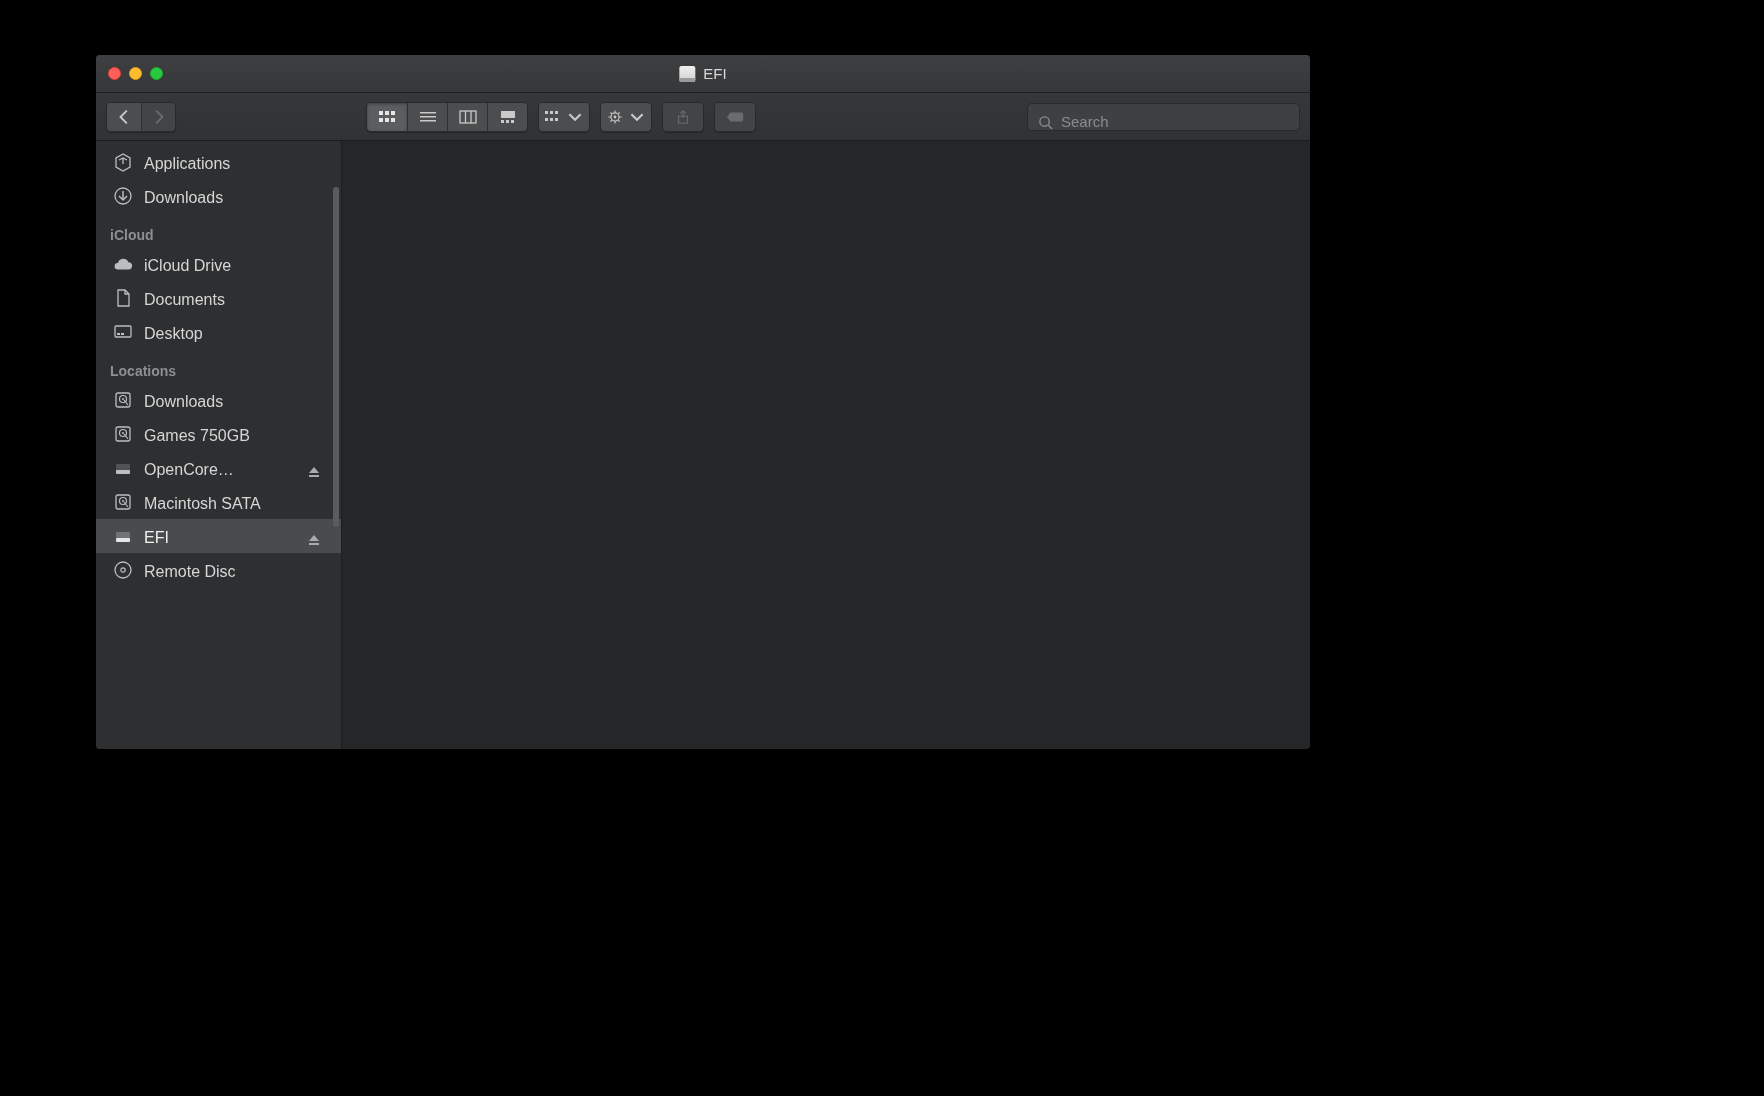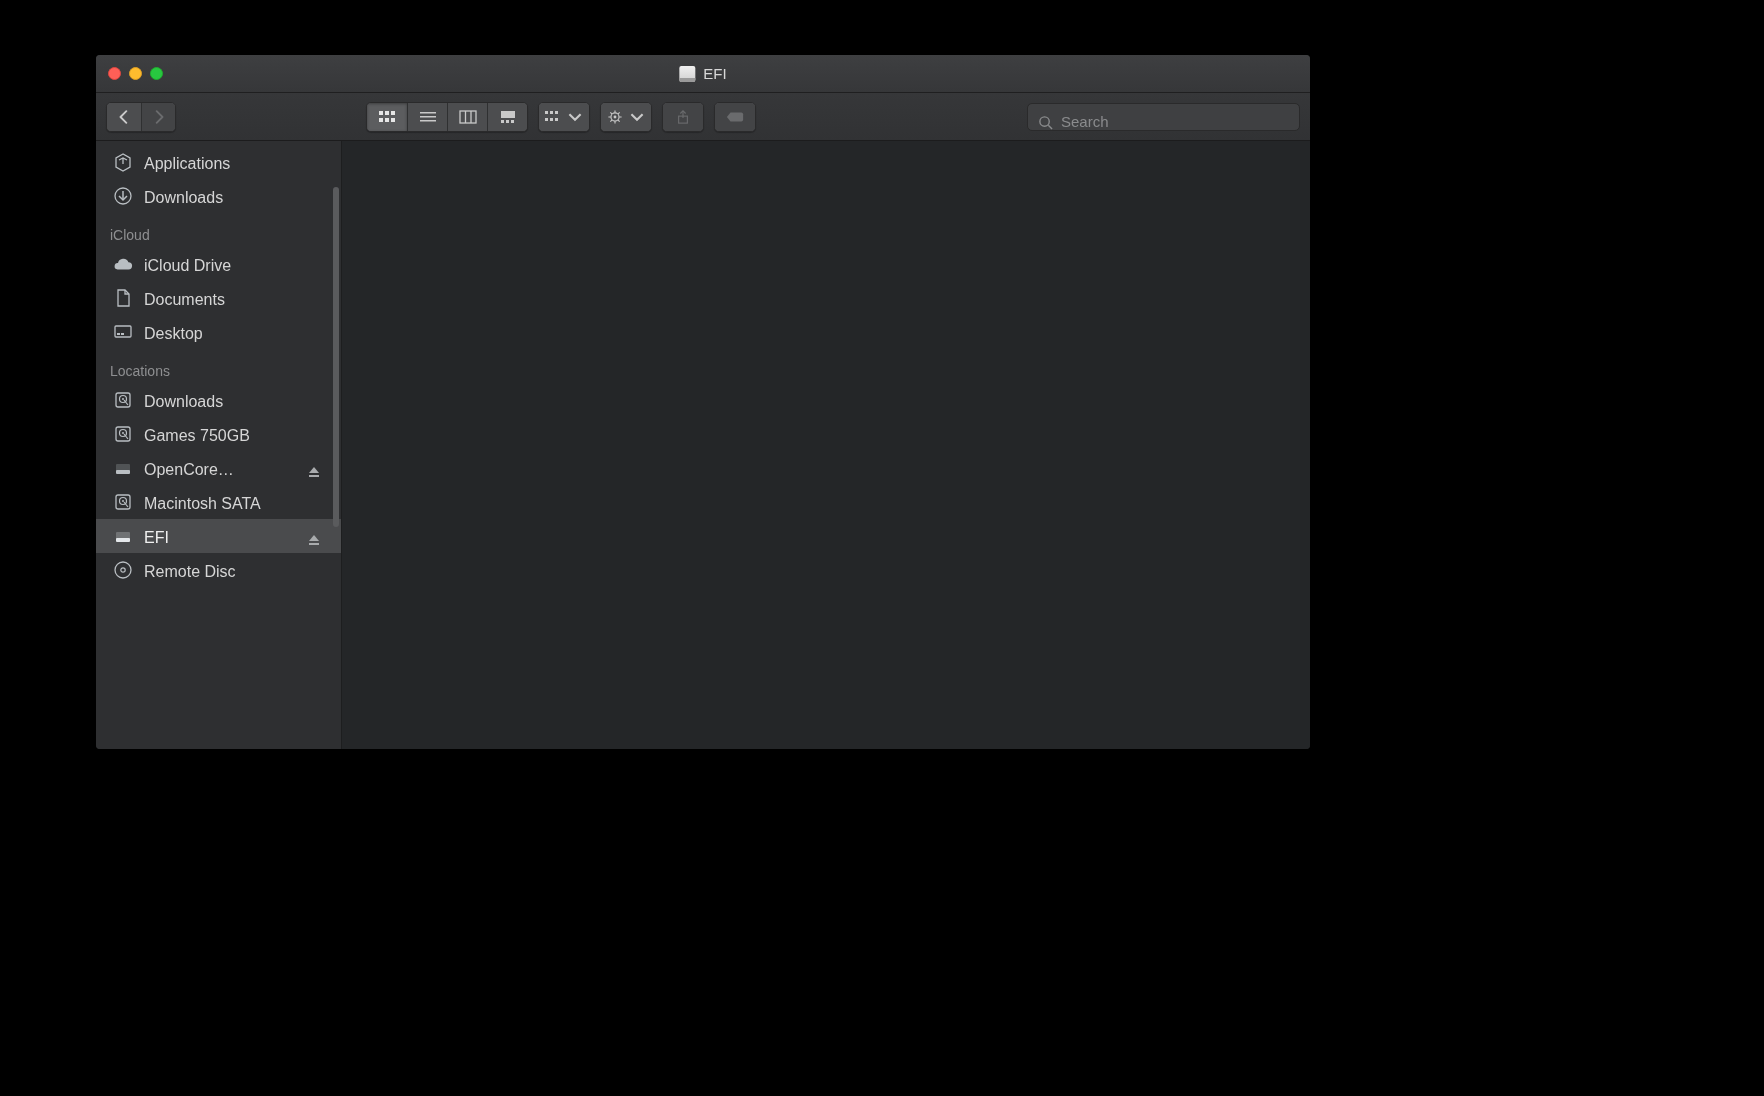--- a/index.html
+++ b/index.html
@@ -135,21 +135,21 @@
     top: 46px;
     width: 6px;
     height: 340px;
     background: #5a5b5d;
     border-radius: 3px;
   }
   .sb-section-label {
     padding: 14px 14px 4px 14px;
     color: #8e8f91;
     font-size: 14px;
-    font-weight: 400;
+    font-weight: 700;
   }
   .sb-item {
     display: flex;
     align-items: flex-end;
     gap: 10px;
     padding: 6px 14px 6px 16px;
     color: #d6d6d6;
     font-size: 16px;
     cursor: default;
     position: relative;

